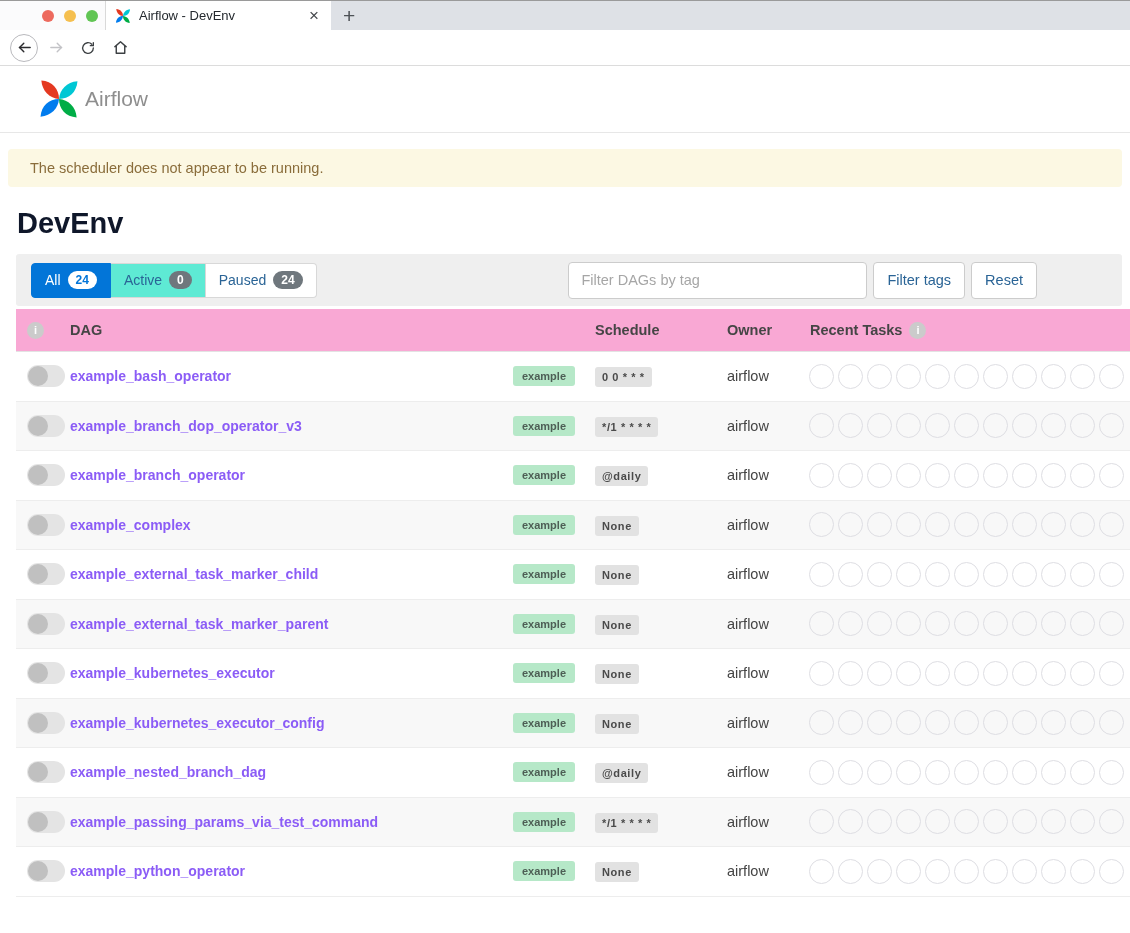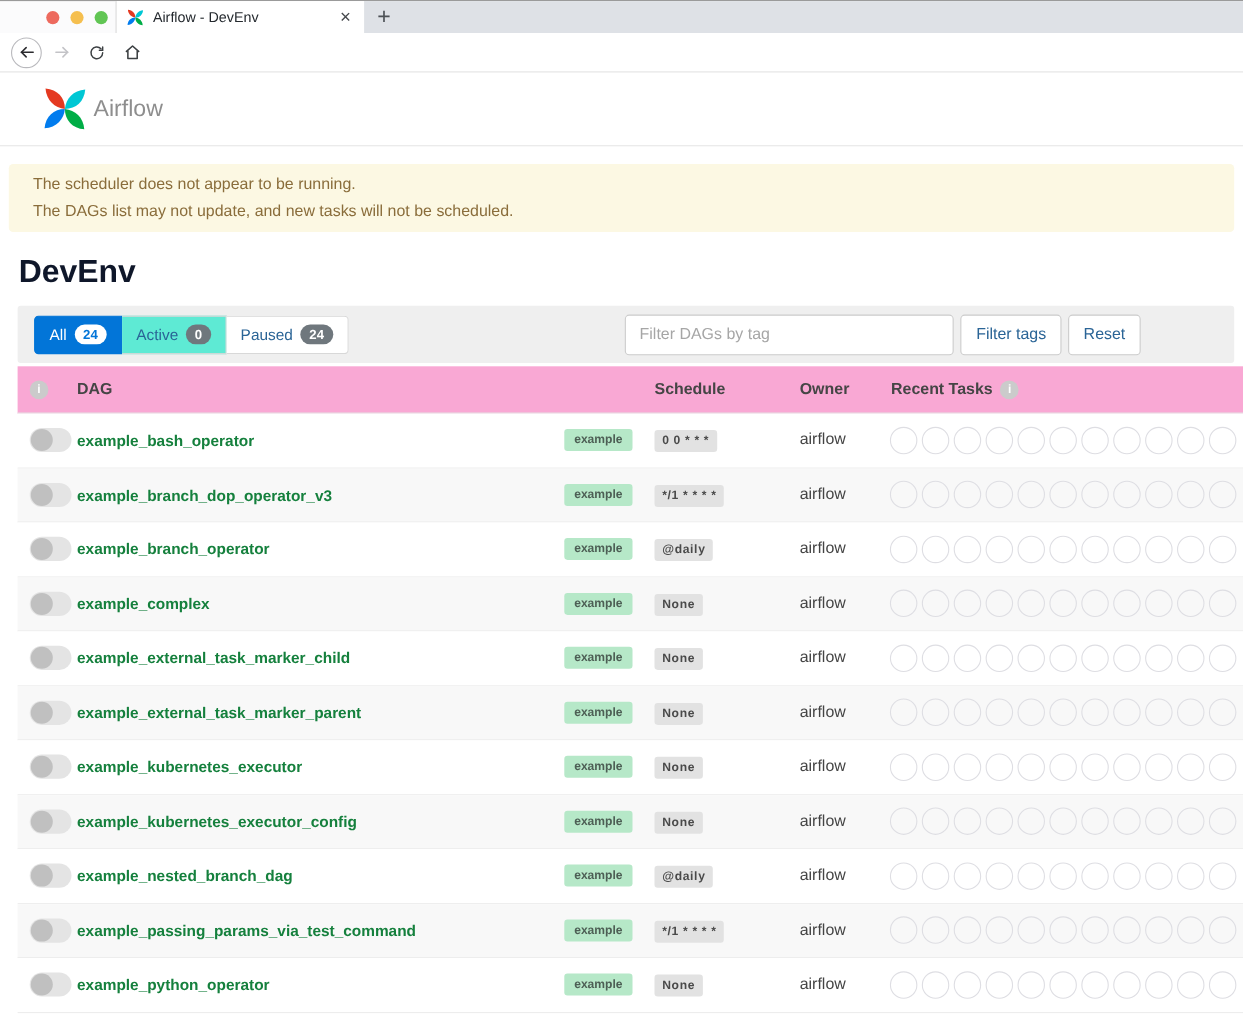--- a/index.html
+++ b/index.html
@@ -62,21 +62,21 @@
   .hcell-recent { display:flex; align-items:center; gap:7px; padding-left:5px; }
   .info-icon { width:17px; height:17px; border-radius:50%; background:#cbcbcb; color:#fff; display:inline-flex; align-items:center; justify-content:center; }
   .info-icon::after { content:"i"; font-size:11px; font-weight:bold; font-style:normal; }
 
   .dag-table { margin-left:16px; }
   .dag-row { height:49.5px; border-bottom:1px solid #ededed; background:#fff; }
   .dag-row:nth-of-type(even) { background:#f8f8f8; }
   .toggle { width:38px; height:22px; border-radius:11px; background:#e4e4e4; position:relative; margin-left:11px; cursor:pointer; }
   .knob { width:20px; height:20px; border-radius:50%; background:#c0c0c0; position:absolute; left:1px; top:1px; }
   .cell-dag { display:flex; align-items:center; justify-content:space-between; padding-right:20px; }
-  .dag-link { color:#15803d; font-weight:bold; font-size:14px; text-decoration:none; cursor:pointer; }
+  .dag-link { color:#8b5cf6; font-weight:bold; font-size:14px; text-decoration:none; cursor:pointer; }
   .tag-badge { background:#b6e8c8; color:#4d5f55; font-size:11px; font-weight:bold; padding:4px 9px; border-radius:3px; }
   .schedule-badge { background:#e2e2e2; color:#4a4a4a; font-size:11px; font-weight:bold; padding:4px 7px; border-radius:3px; letter-spacing:0.6px; }
   .cell-owner { font-size:14.5px; color:#444; }
   .cell-recent { display:flex; gap:4px; padding-left:4px; }
   .task-circle { width:25px; height:25px; border-radius:50%; border:1px solid #dedee3; flex:0 0 auto; }
 
   svg { display:block; }
 </style>
 </head>
 <body>
@@ -140,21 +140,20 @@
         <path d="M50 50 C 28 48, 10 32, 8 6 C 34 8, 50 26, 50 50 Z" fill="#00AD46" transform="rotate(180 50 50)"></path>
         <path d="M50 50 C 28 48, 10 32, 8 6 C 34 8, 50 26, 50 50 Z" fill="#017CEE" transform="rotate(270 50 50)"></path>
       </svg>
     </span>
     <span class="brand-name">Airflow</span>
   </div>
 </div>
 
 <div class="alert">
   <p>The scheduler does not appear to be running.</p>
-  <p>The DAGs list may not update, and new tasks will not be scheduled.</p>
 </div>
 
 <div class="page-title">DevEnv</div>
 
 <div class="filter-panel">
   <div class="btn-group">
     <span class="ftab ftab-all">
       <span>All</span>
       <span class="count-badge badge-all">24</span>
     </span>

